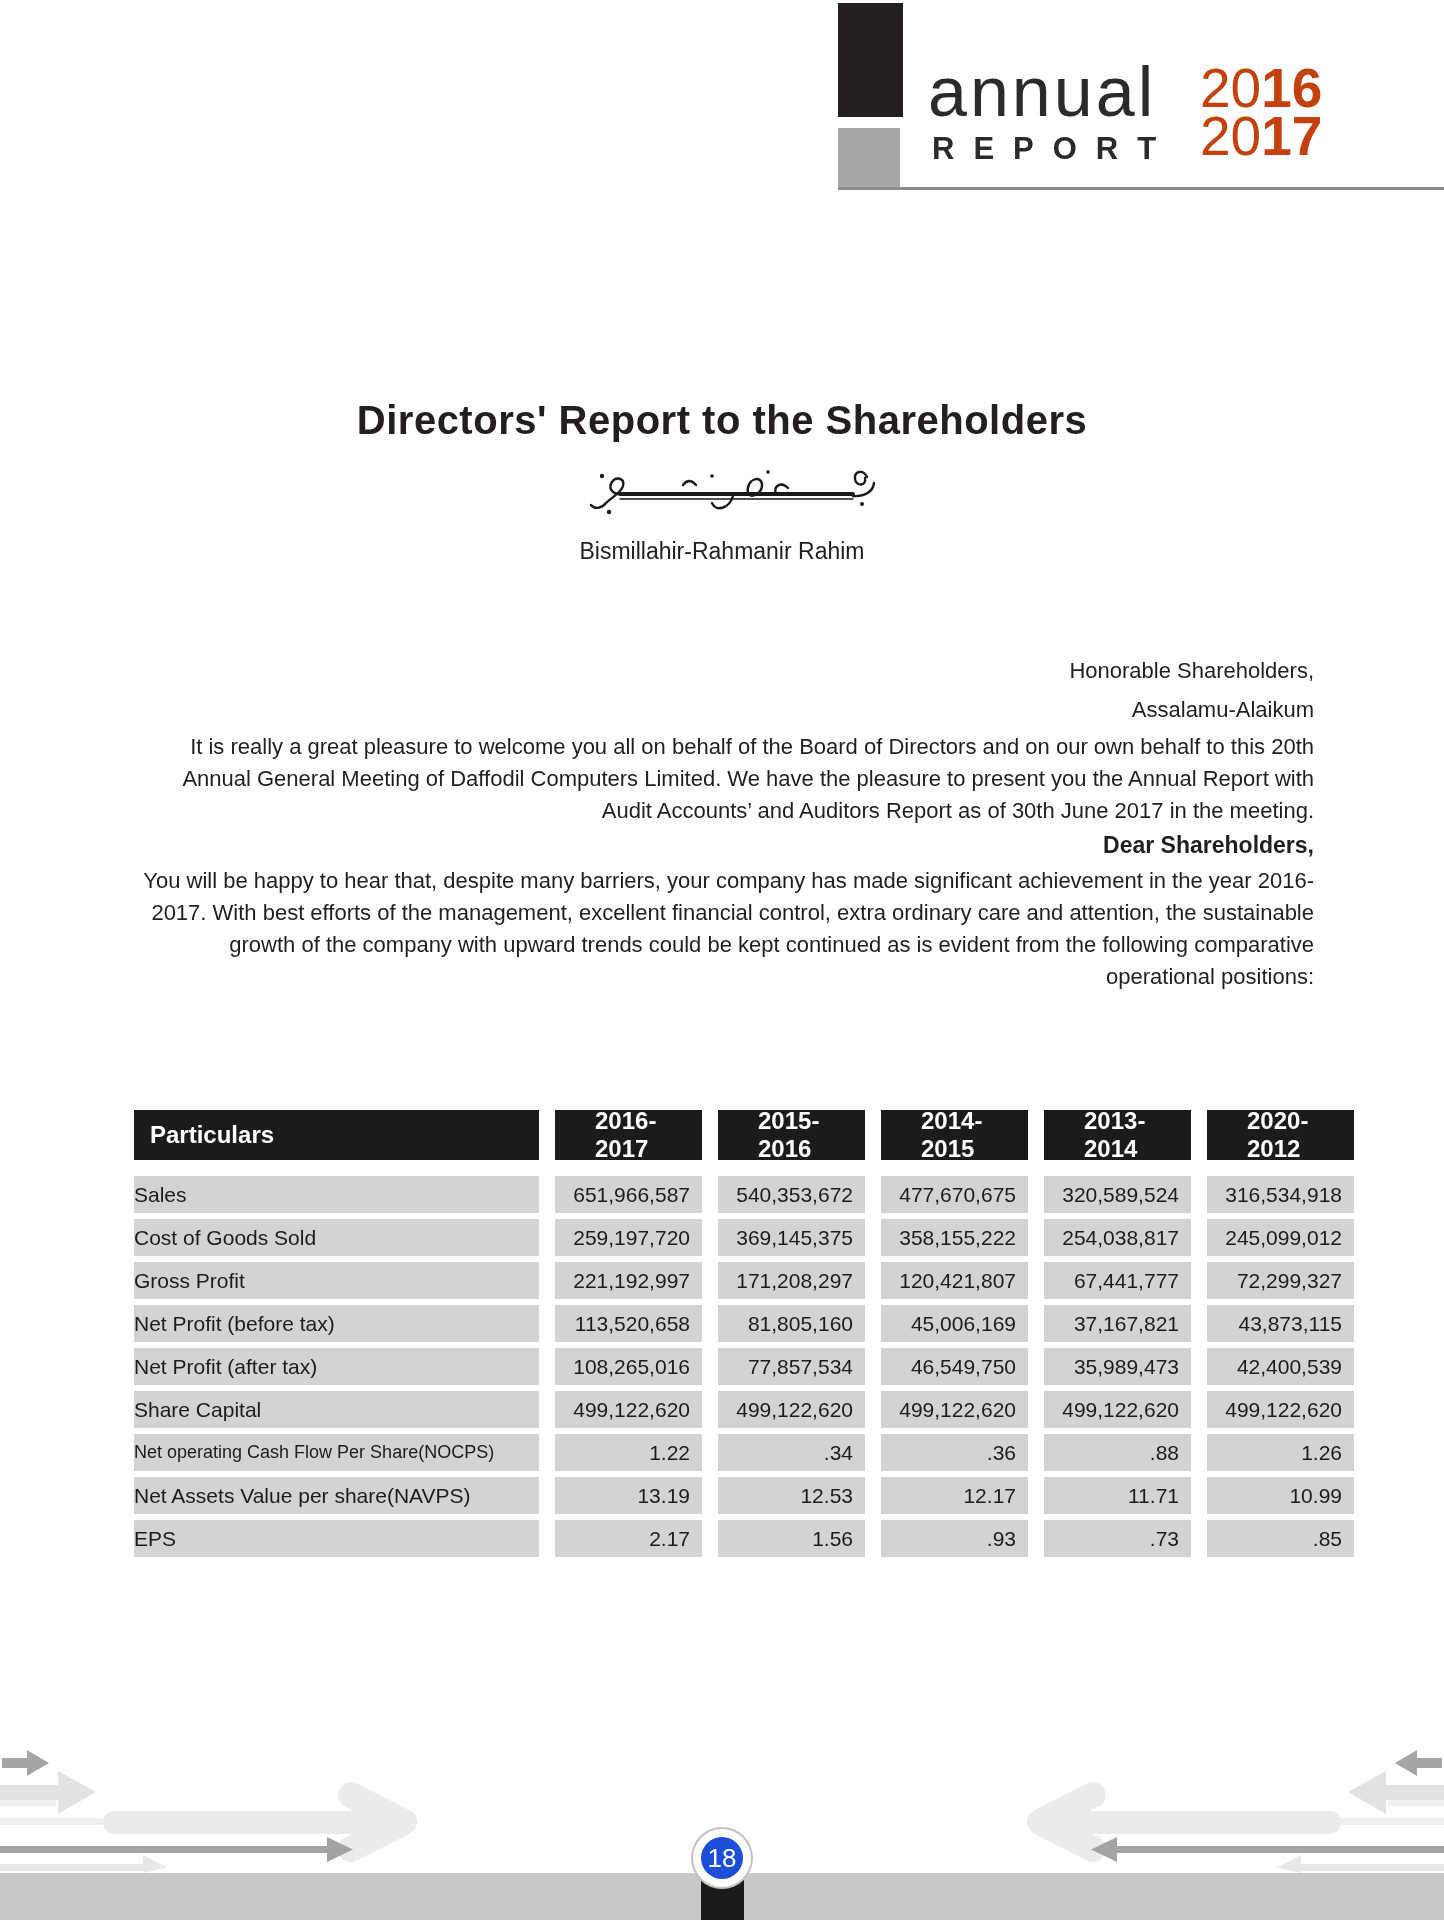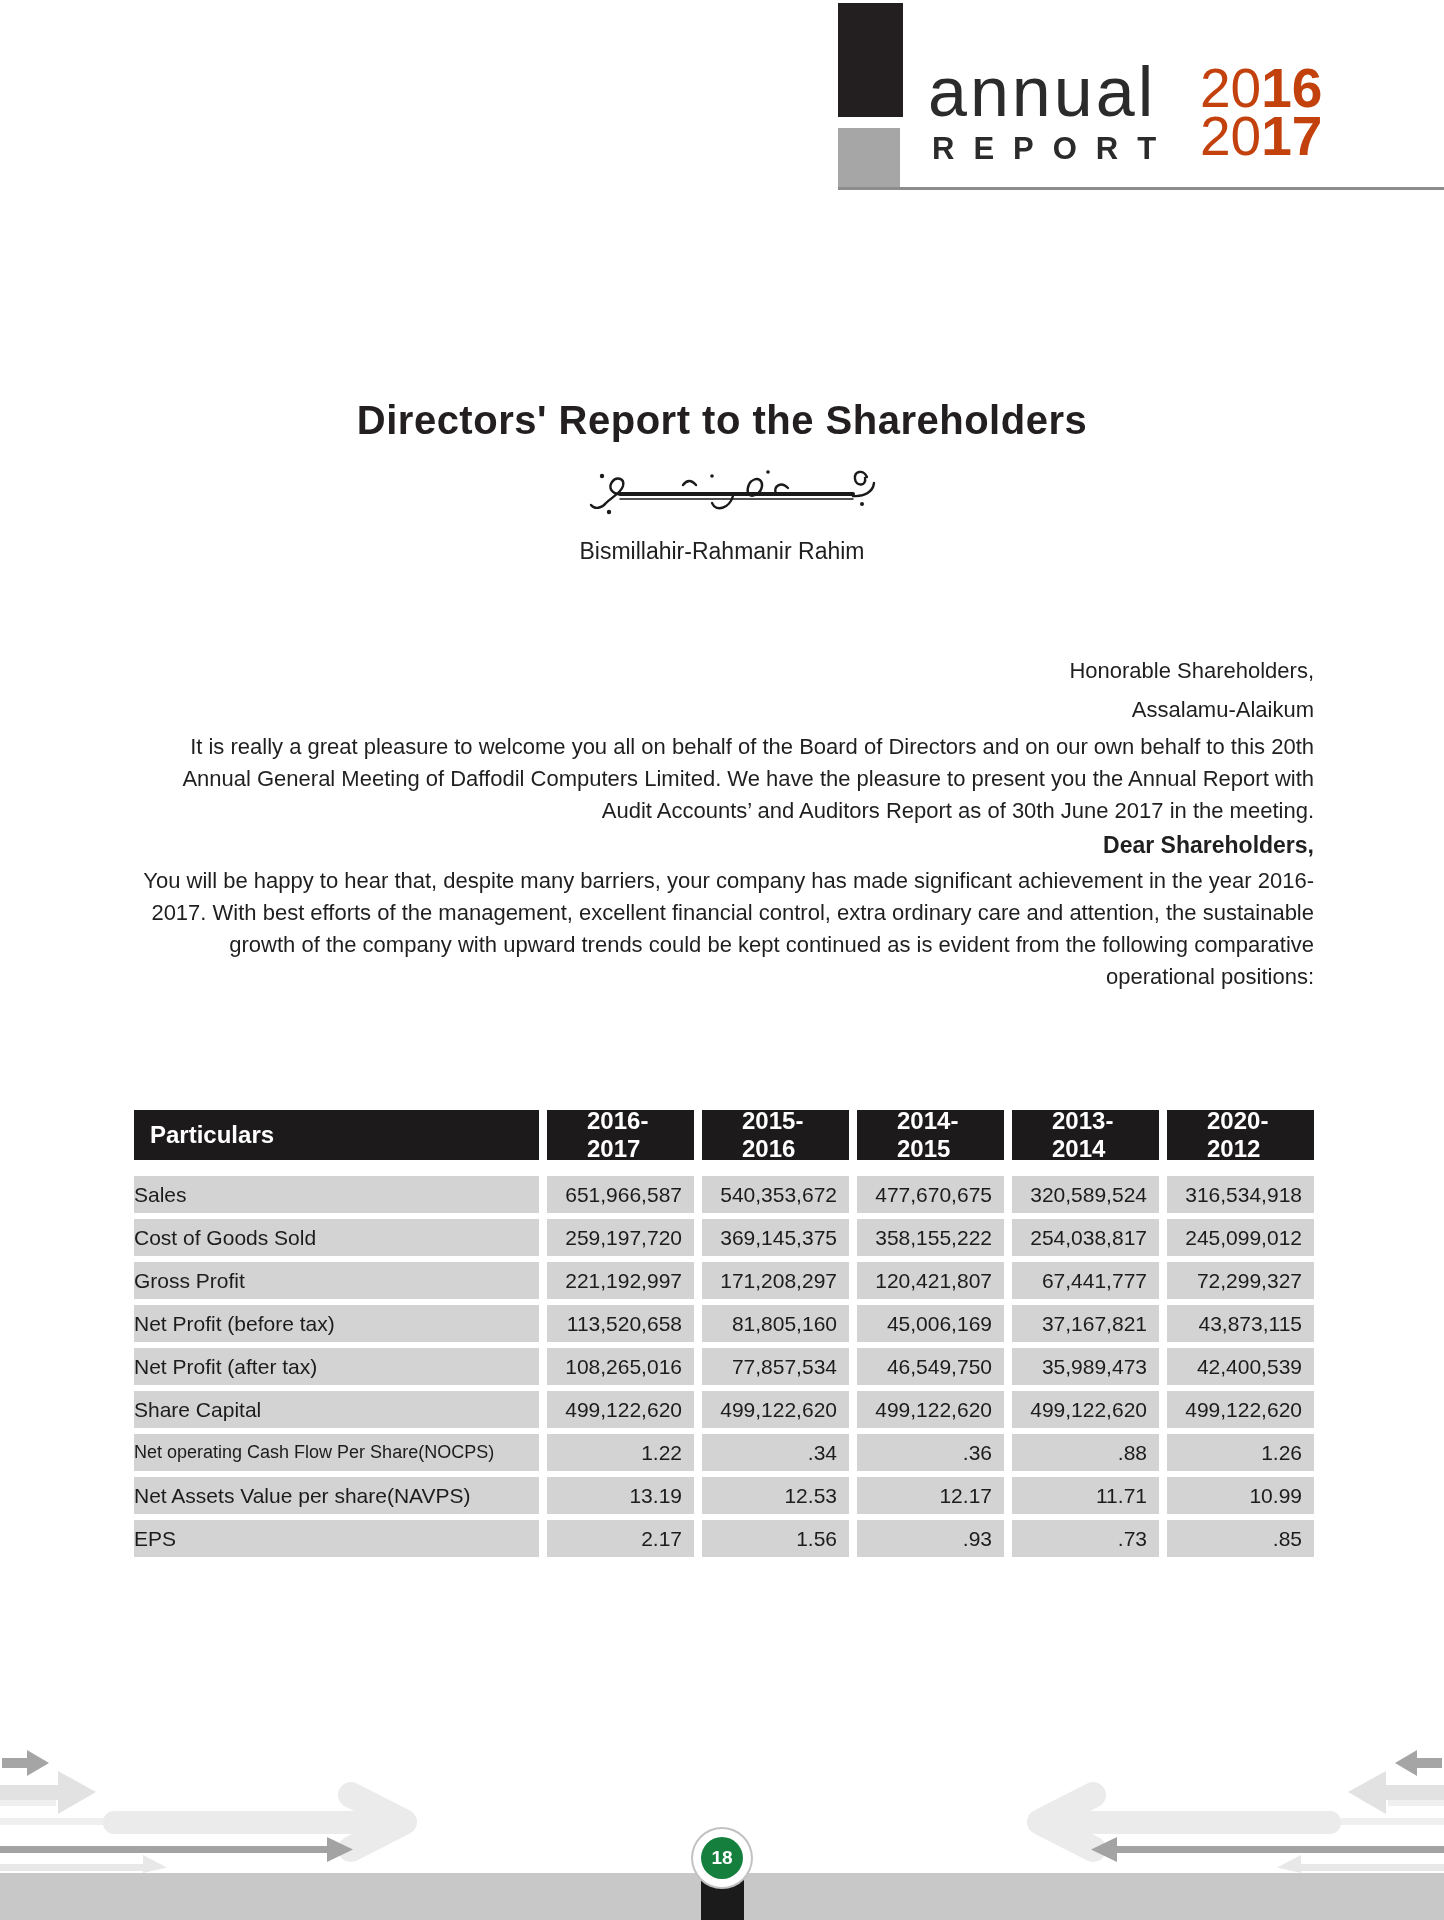--- a/index.html
+++ b/index.html
@@ -37,21 +37,21 @@
   
   .body-copy { position:absolute; left:130px; top:655px; width:1184px; font-size:22px; line-height:32px; }
   .body-copy p { margin:0;text-align:right; }
   .salutation1 { margin-bottom:7px !important; }
   .salutation2 { margin-bottom:5px !important; }
   .para1 { margin-bottom:2px !important; text-align:justify; }
   .subhead { margin-bottom:4px !important; font-weight:bold; font-size:23px; }
   .para2 { text-align:justify; }
   
   .fin-table { position:absolute; left:134px; top:1110px; width:1180px; }
-  .t-grid { display:grid; grid-template-columns:405px 147px 147px 147px 147px 147px; column-gap:8px; }
+  .t-grid { display:grid; grid-template-columns:405px 147px 147px 147px 147px 147px; column-gap:16px; }
   .t-head { margin-bottom:16px; }
   .t-head .cell {
     background:#1c1a1b; color:#ffffff; font-weight:bold; font-size:24px; height:50px;
     display:flex; align-items:center; justify-content:center; box-sizing:border-box;padding-left:40px;
   }
   .t-head .cell.label { justify-content:flex-start; padding-left:16px; }
   .t-row { margin-bottom:6px; }
   .t-row .cell {
     background:#d3d3d4; height:37px; font-size:21px; color:#1c1c1c;
     display:flex; align-items:center; box-sizing:border-box;
@@ -63,22 +63,22 @@
   .arrows-left  { position:absolute; left:0; top:1750px; }
   .arrows-right { position:absolute; right:0; top:1750px; transform:scaleX(-1); }
   .footer-band  { position:absolute; left:0; top:1873px; width:1444px; height:47px; background:#c8c8c8; }
   .page-tab     { position:absolute; left:701px; top:1868px; width:43px; height:52px; background:#1b1b1b; }
   .page-circle {
     position:absolute; left:693px; top:1829px; width:58px; height:58px; border-radius:50%;
     background:#ffffff; box-shadow:0 0 0 2px #c2c2c2;
     display:flex; align-items:center; justify-content:center;
   }
   .page-circle-inner {
-    width:42px; height:42px; border-radius:50%; background:#15803d; color:#ffffff;
-    font-size:19px; font-weight:bold; display:flex; align-items:center; justify-content:center;
+    width:42px; height:42px; border-radius:50%; background:#1d4ed8; color:#ffffff;
+    font-size:26px; font-weight:normal; display:flex; align-items:center; justify-content:center;
   }
 </style>
 </head>
 <body>
 
 <div class="page">
 
   <div class="logo-black-block"></div>
   <div class="logo-gray-block"></div>
   <div class="header-rule"></div>

